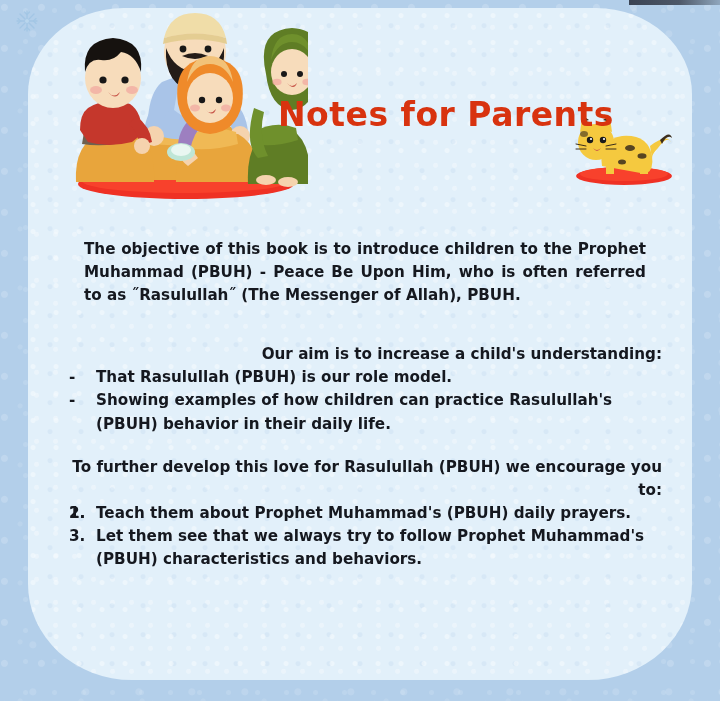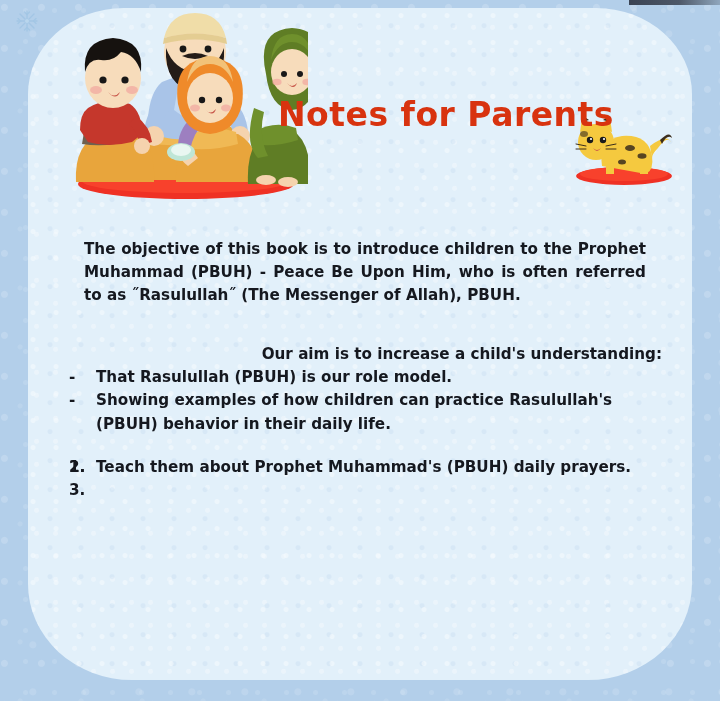--- a/index.html
+++ b/index.html
@@ -326,27 +326,29 @@
         <span class="nowrap-last">That Rasulullah (PBUH) is our role model.</span>
       </li>
       <li>
         <span class="marker">-</span>
         <span class="just-wrap">Showing examples of how children can practice Rasulullah's (PBUH) behavior in their daily life.</span>
       </li>
     </ul>
 
     <div class="block-gap"></div>
 
+    <p class="lead">To further develop this love for Rasulullah (PBUH) we encourage  you to:</p>
     <ol class="num-list">
       <li>
         <span class="marker">1.</span>
       </li>
       <li>
         <span class="marker">2.</span>
         <span class="nowrap-last">Teach them about Prophet Muhammad's (PBUH) daily prayers.</span>
       </li>
       <li>
         <span class="marker">3.</span>
+        <span class="just-wrap">Let them see that we always try to follow Prophet Muhammad's (PBUH) characteristics and behaviors.</span>
       </li>
     </ol>
 
   </div>
 </div>
 
 </body></html>

